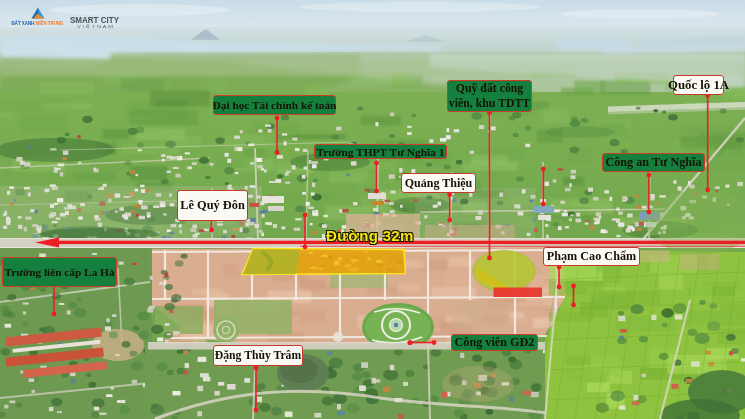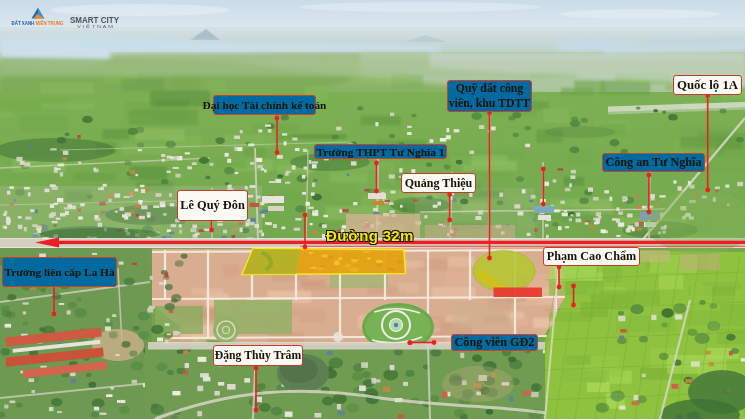--- a/index.html
+++ b/index.html
@@ -1,19 +1,19 @@
 <!DOCTYPE html>
 <html><head><meta charset="utf-8">
 <style>
 html,body{margin:0;padding:0;}
 #stage{position:relative;width:745px;height:419px;overflow:hidden;font-family:"Liberation Serif",serif;}
 #bg{position:absolute;left:0;top:0;}
 .lab{position:absolute;box-sizing:border-box;display:flex;align-items:center;justify-content:center;
  text-align:center;font-weight:bold;color:#141305;border-radius:3px;white-space:nowrap;}
-.lab-y{background:#0369a1;border:1.5px solid #cb3f28;}
+.lab-y{background:#15803d;border:1.5px solid #cb3f28;}
 .lab-w{background:#fbf9f4;border:1.5px solid #c23b2b;}
 #duong32{position:absolute;left:326px;top:227px;font-family:"Liberation Sans",sans-serif;font-weight:bold;
  font-size:15px;color:#f7e412;letter-spacing:0.3px;
  text-shadow:-1px -1px 0 #1a1a00,1px -1px 0 #1a1a00,-1px 1px 0 #1a1a00,1px 1px 0 #1a1a00,0 -1.2px 0 #1a1a00,0 1.2px 0 #1a1a00;}
 #logos{position:absolute;left:0;top:0;width:260px;height:34px;}
 </style></head>
 <body>
 <div id="stage">
 
 <svg id="bg" width="745" height="419" viewBox="0 0 745 419">
@@ -1401,25 +1401,25 @@
         <circle cx="256" cy="410" r="2.4" fill="#ec2024"></circle>
       </g>
 
 <g>
         <line x1="409.5" y1="342.5" x2="435" y2="342.5" stroke="#ec2024" stroke-width="1.6"></line>
         <circle cx="410" cy="342.5" r="2.6" fill="#ec2024"></circle>
         <circle cx="434" cy="342.5" r="2.4" fill="#ec2024"></circle>
       </g>
 </svg>
 
-<div class="lab lab-y" style="left:213px;top:95px;width:103px;height:20px;font-size:11.3px;">Đại học Tài chính kế toán</div>
+<div class="lab lab-y" style="left:213px;top:95px;width:123px;height:20px;font-size:11.3px;">Đại học Tài chính kế toán</div>
 
 <div class="lab lab-y" style="left:447px;top:80px;width:85px;height:32px;font-size:11.8px;line-height:15px;">Quỹ đất công<br>viên, khu TDTT</div>
 
-<div class="lab lab-w" style="left:673px;top:75px;width:69px;height:20px;font-size:12.8px;">Quốc lộ 1A</div>
+<div class="lab lab-w" style="left:673px;top:75px;width:51px;height:20px;font-size:12.8px;">Quốc lộ 1A</div>
 
 <div class="lab lab-y" style="left:314px;top:144px;width:133px;height:15px;font-size:11.4px;">Trường THPT Tư Nghĩa 1</div>
 
 
 <div class="lab lab-y" style="left:602px;top:153px;width:103px;height:19px;font-size:12.2px;">Công an Tư Nghĩa</div>
 
 <div class="lab lab-w" style="left:177px;top:190px;width:71px;height:31px;font-size:12.4px;">Lê Quý Đôn</div>
 
 
 <div class="lab lab-w" style="left:401px;top:173px;width:75px;height:20px;font-size:12.0px;">Quảng Thiệu</div>

